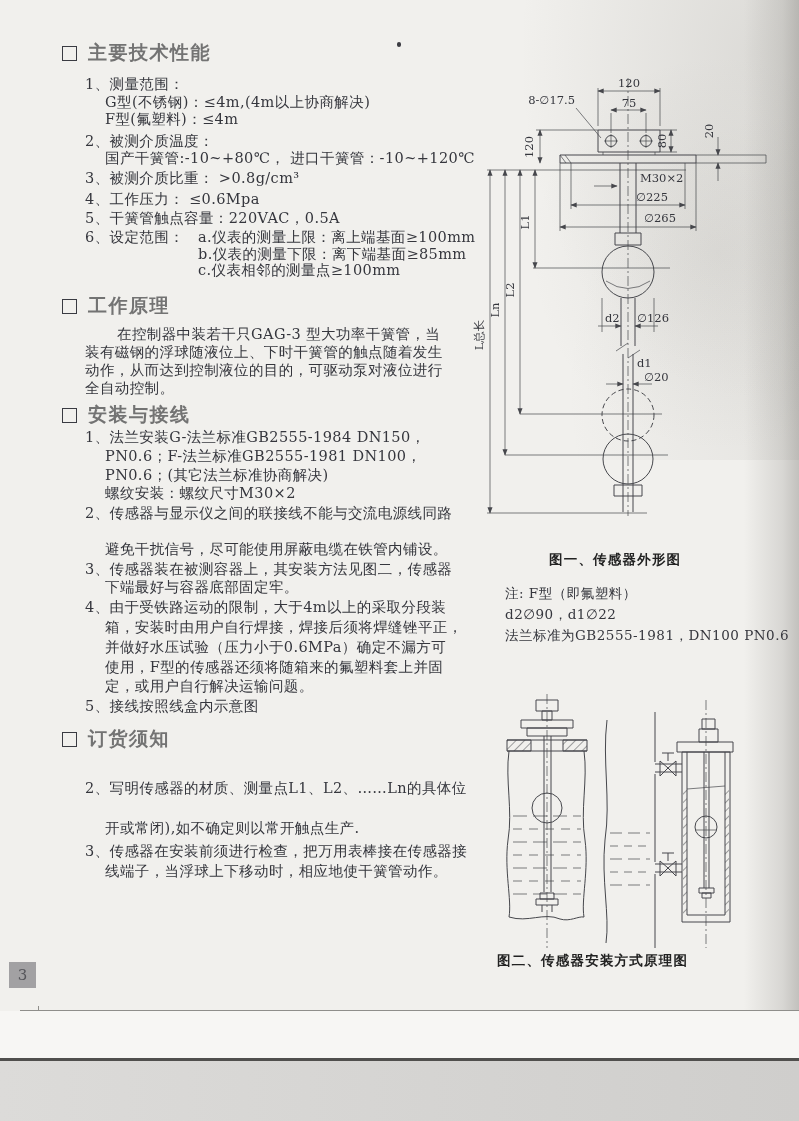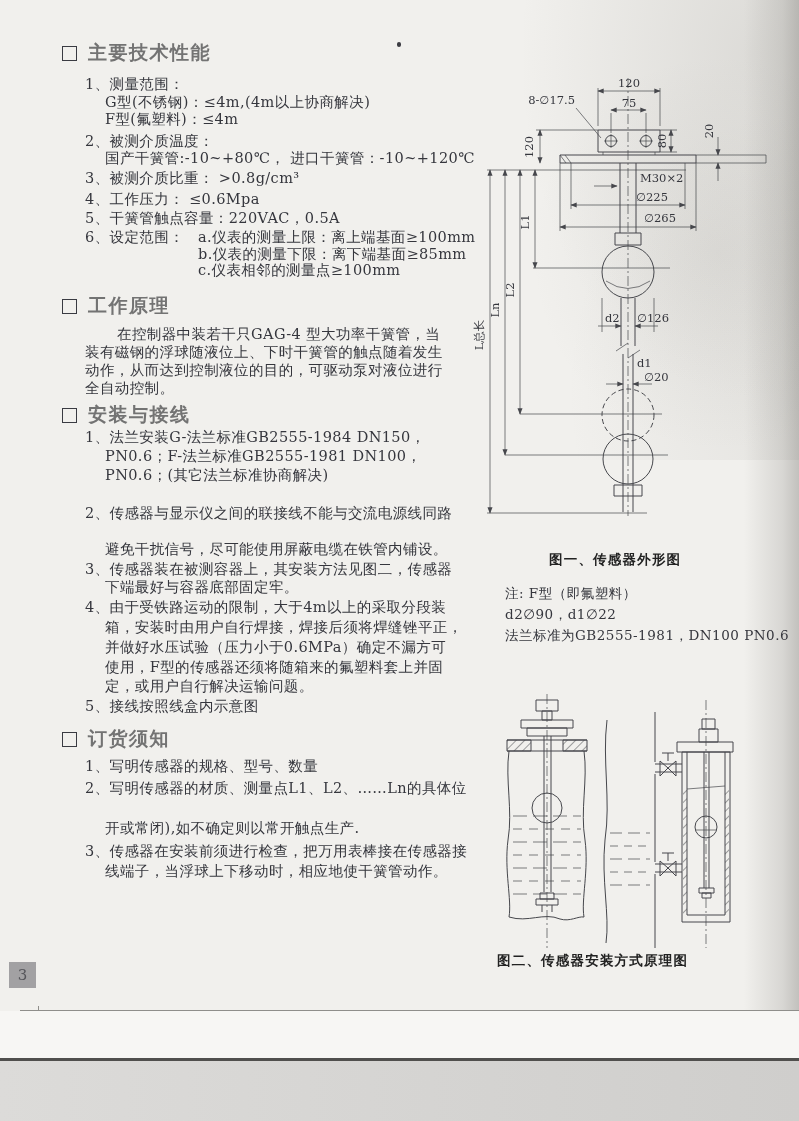--- a/index.html
+++ b/index.html
@@ -55,48 +55,48 @@
   <div class="line ia" style="top:209px">5、干簧管触点容量：220VAC，0.5A</div>
   <div class="line ia" style="top:228px">6、设定范围：</div>
   <div class="line ic" style="top:228px">a.仪表的测量上限：离上端基面≥100mm</div>
   <div class="line ic" style="top:245px">b.仪表的测量下限：离下端基面≥85mm</div>
   <div class="line ic" style="top:261px">c.仪表相邻的测量点≥100mm</div>
 
   <div class="sec-header" style="top:293px">
     <span class="sec-box"></span>
     <span class="sec-title">工作原理</span>
   </div>
-  <div class="line ib2" style="top:325px">在控制器中装若干只GAG-4 型大功率干簧管，当</div>
+  <div class="line ib2" style="top:325px">在控制器中装若干只GAG-3 型大功率干簧管，当</div>
   <div class="line ia" style="top:343px">装有磁钢的浮球随液位上、下时干簧管的触点随着发生</div>
   <div class="line ia" style="top:361px">动作，从而达到控制液位的目的，可驱动泵对液位进行</div>
   <div class="line ia" style="top:379px">全自动控制。</div>
 
   <div class="sec-header" style="top:402px">
     <span class="sec-box"></span>
     <span class="sec-title">安装与接线</span>
   </div>
   <div class="line ia" style="top:428px">1、法兰安装G-法兰标准GB2555-1984 DN150，</div>
   <div class="line ib" style="top:447px">PN0.6；F-法兰标准GB2555-1981 DN100，</div>
   <div class="line ib" style="top:466px">PN0.6；(其它法兰标准协商解决)</div>
+  <div class="line ib" style="top:484px">螺纹安装：螺纹尺寸M30×2</div>
   <div class="line ia" style="top:504px">2、传感器与显示仪之间的联接线不能与交流电源线同路</div>
   <div class="line ib" style="top:540px">避免干扰信号，尽可能使用屏蔽电缆在铁管内铺设。</div>
   <div class="line ia" style="top:560px">3、传感器装在被测容器上，其安装方法见图二，传感器</div>
   <div class="line ib" style="top:578px">下端最好与容器底部固定牢。</div>
   <div class="line ia" style="top:598px">4、由于受铁路运动的限制，大于4m以上的采取分段装</div>
   <div class="line ib" style="top:618px">箱，安装时由用户自行焊接，焊接后须将焊缝锉平正，</div>
   <div class="line ib" style="top:638px">并做好水压试验（压力小于0.6MPa）确定不漏方可</div>
   <div class="line ib" style="top:658px">使用，F型的传感器还须将随箱来的氟塑料套上并固</div>
   <div class="line ib" style="top:677px">定，或用户自行解决运输问题。</div>
   <div class="line ia" style="top:697px">5、接线按照线盒内示意图</div>
 
   <div class="sec-header" style="top:726px">
     <span class="sec-box"></span>
     <span class="sec-title">订货须知</span>
   </div>
-  <div class="line ia" style="top:757px">1、写明传感器的规格、型号、数量</div>
   <div class="line ia" style="top:779px">2、写明传感器的材质、测量点L1、L2、……Ln的具体位</div>
   <div class="line ib" style="top:819px">开或常闭),如不确定则以常开触点生产.</div>
   <div class="line ia" style="top:842px">3、传感器在安装前须进行检查，把万用表棒接在传感器接</div>
   <div class="line ib" style="top:862px">线端子，当浮球上下移动时，相应地使干簧管动作。</div>
 
   <svg class="figsvg" style="left:468px;top:70px" width="322" height="478" viewBox="468 70 322 478">
     <defs>
       <marker id="ar" viewBox="0 0 10 10" refX="9" refY="5" markerWidth="9" markerHeight="9" orient="auto-start-reverse">
         <path d="M0,1 L10,5 L0,9 z" fill="#46474c"></path>
       </marker>

